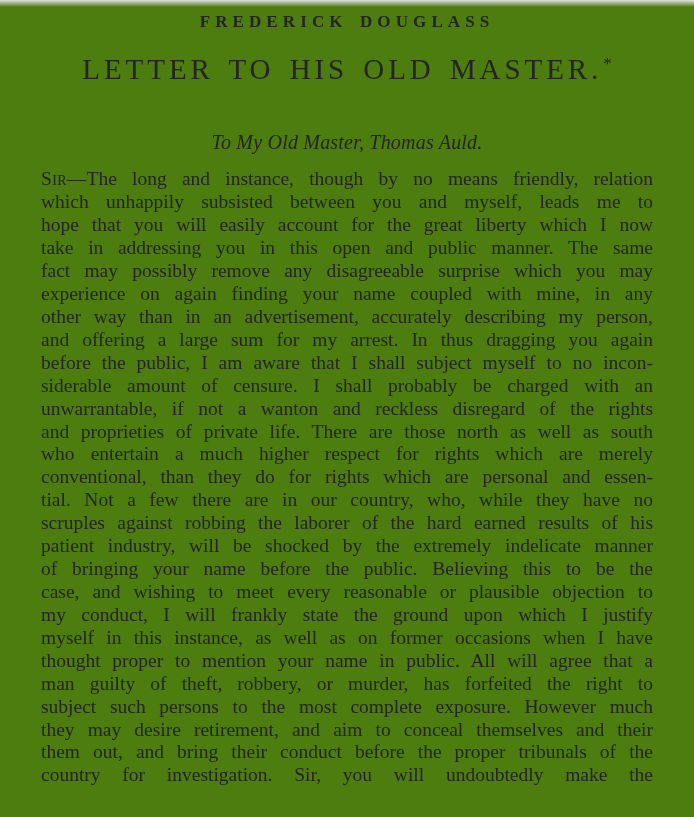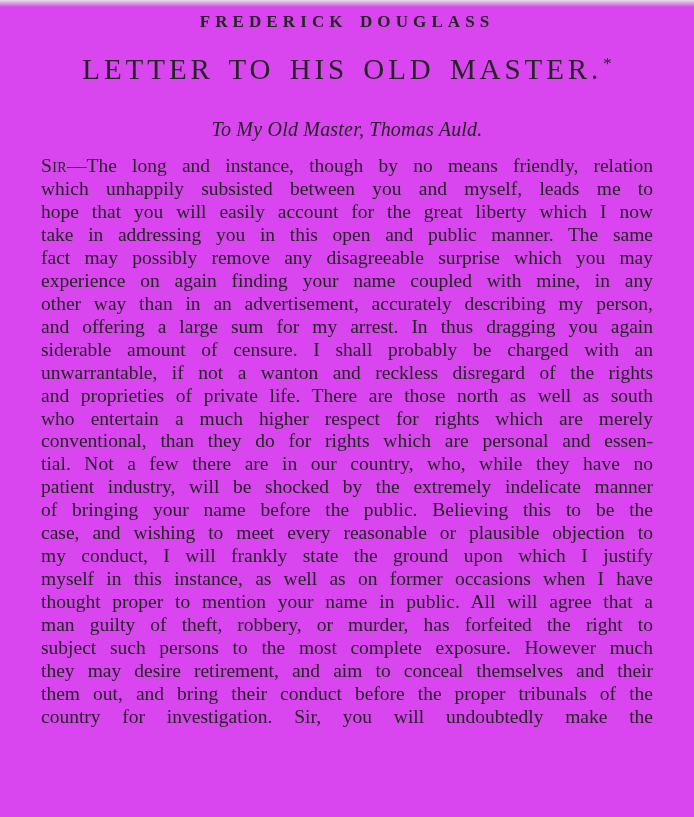--- a/index.html
+++ b/index.html
@@ -5,21 +5,21 @@
   html, body {
     margin: 0;
     padding: 0;
     background: #f4f4f3;
   }
   .page {
     position: relative;
     width: 694px;
     height: 817px;
     margin: 0;
-    background: #d946ef;
+    background: #4d7c0f;
     overflow: hidden;
     font-family: "Liberation Serif", "DejaVu Serif", serif;
     color: #242424;
   }
   .page::before {
     content: "";
     position: absolute;
     top: 0; left: 0; right: 0;
     height: 7px;
     background: linear-gradient(#e2e2e1, rgba(251,251,250,0));
@@ -46,21 +46,21 @@
     white-space: nowrap;
   }
   .footnote-marker {
     display: inline-block;
     font-size: 0.58em;
     vertical-align: 0.62em;
     letter-spacing: 0;
     margin-left: 1px;
   }
   .salutation {
-    margin-top: 31px;
+    margin-top: 44px;
     text-align: center;
     font-style: italic;
     font-size: 20px;
     line-height: 24px;
     letter-spacing: 0.01em;
   }
   .letter-body {
     margin-top: 14px;
     padding: 0 41px;
     font-size: 19.5px;
@@ -97,26 +97,28 @@
       <span class="smallcaps">Sir</span><span>—The long and instance, though by no means friendly, relation</span>
     </div>
 
     <div class="bodyline">which unhappily subsisted between you and myself, leads me to</div>
       <div class="bodyline">hope that you will easily account for the great liberty which I now</div>
       <div class="bodyline">take in addressing you in this open and public manner. The same</div>
       <div class="bodyline">fact may possibly remove any disagreeable surprise which you may</div>
       <div class="bodyline">experience on again finding your name coupled with mine, in any</div>
       <div class="bodyline">other way than in an advertisement, accurately describing my person,</div>
       <div class="bodyline">and offering a large sum for my arrest. In thus dragging you again</div>
+      <div class="bodyline">before the public, I am aware that I shall subject myself to no incon-</div>
       <div class="bodyline">siderable amount of censure. I shall probably be charged with an</div>
       <div class="bodyline">unwarrantable, if not a wanton and reckless disregard of the rights</div>
       <div class="bodyline">and proprieties of private life. There are those north as well as south</div>
       <div class="bodyline">who entertain a much higher respect for rights which are merely</div>
       <div class="bodyline">conventional, than they do for rights which are personal and essen-</div>
       <div class="bodyline">tial. Not a few there are in our country, who, while they have no</div>
+      <div class="bodyline">scruples against robbing the laborer of the hard earned results of his</div>
       <div class="bodyline">patient industry, will be shocked by the extremely indelicate manner</div>
       <div class="bodyline">of bringing your name before the public. Believing this to be the</div>
       <div class="bodyline">case, and wishing to meet every reasonable or plausible objection to</div>
       <div class="bodyline">my conduct, I will frankly state the ground upon which I justify</div>
       <div class="bodyline">myself in this instance, as well as on former occasions when I have</div>
       <div class="bodyline">thought proper to mention your name in public. All will agree that a</div>
       <div class="bodyline">man guilty of theft, robbery, or murder, has forfeited the right to</div>
       <div class="bodyline">subject such persons to the most complete exposure. However much</div>
       <div class="bodyline">they may desire retirement, and aim to conceal themselves and their</div>
       <div class="bodyline">them out, and bring their conduct before the proper tribunals of the</div>

